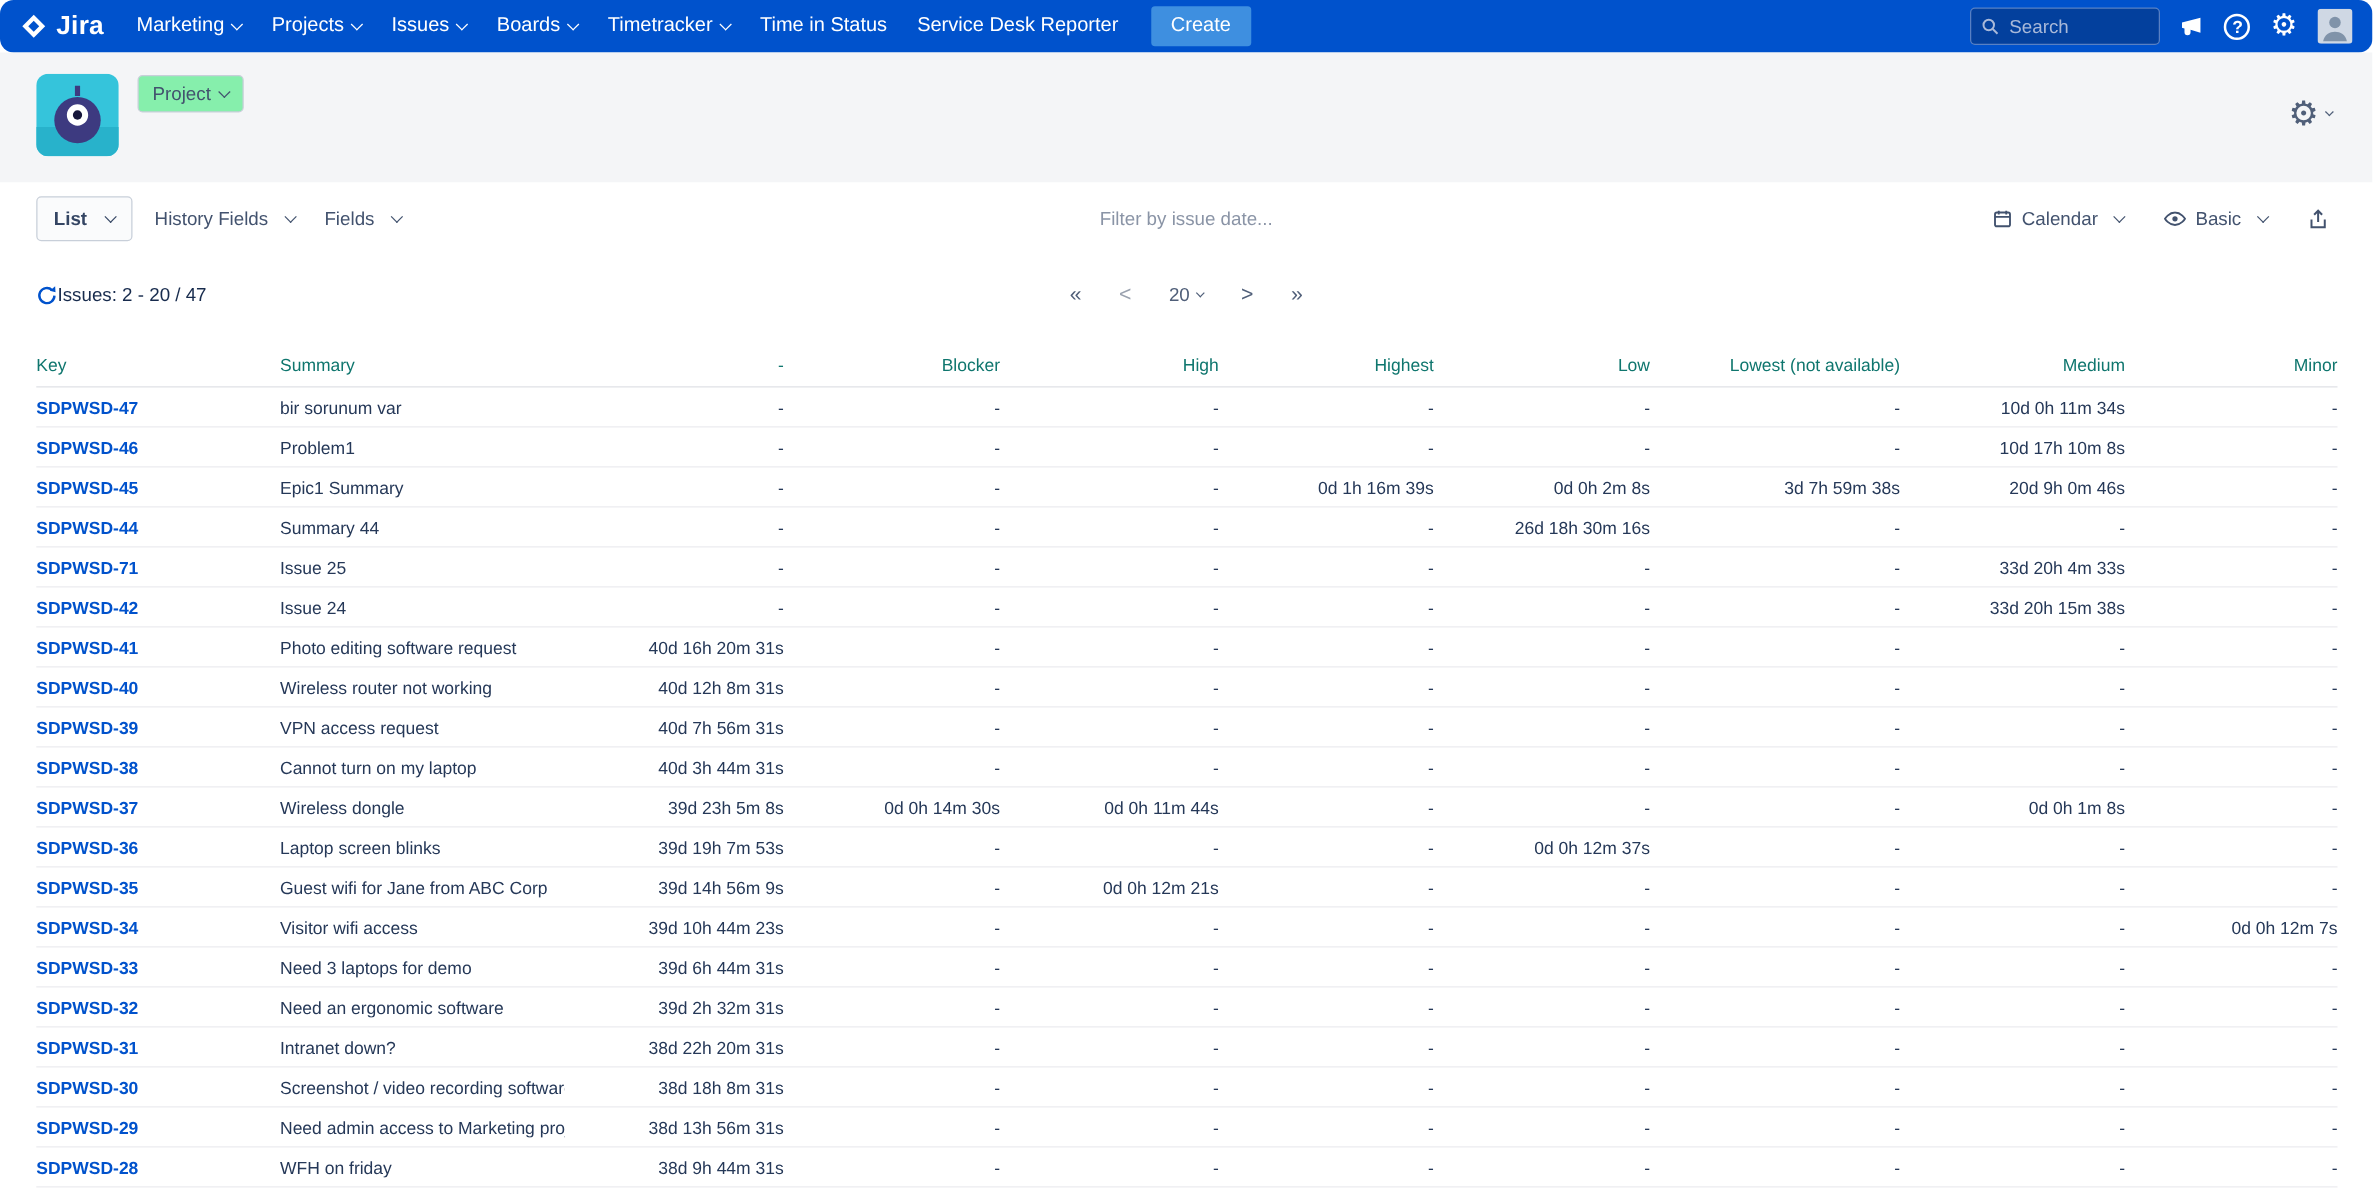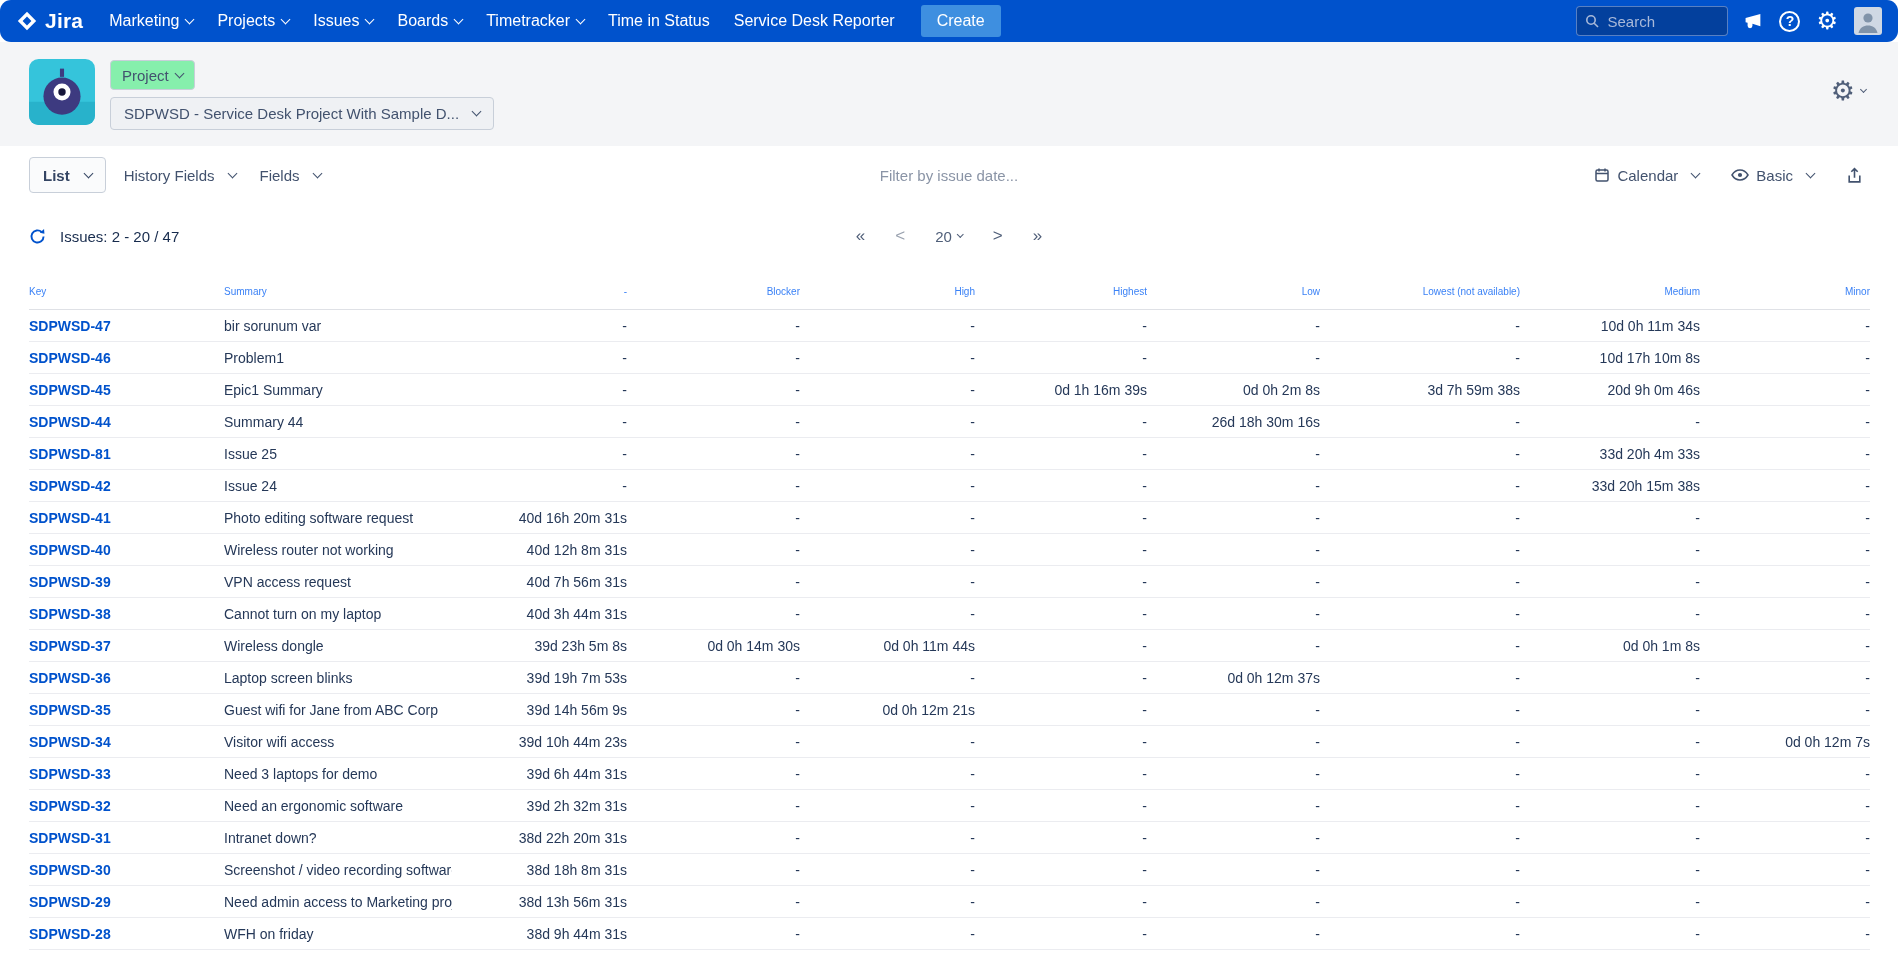--- a/index.html
+++ b/index.html
@@ -57,36 +57,36 @@
     color:#344563; font-size:15px; font-weight:bold; font-family:inherit; gap:8px; }
   .tb-link { display:flex; align-items:center; background:none; border:none;
     color:#42526E; font-size:15px; font-family:Liberation Sans, sans-serif; gap:7px; padding:0 6px; }
   .tb-center { position:absolute; left:50%; transform:translateX(-50%);
     color:#8A94A6; font-size:15px; }
   .tb-right { margin-left:auto; display:flex; align-items:center; gap:20px; }
 
   
   .issues-bar { margin-top:14px; height:36px; display:flex; align-items:center;
     padding:0 29px; position:relative; }
-  .issues-left { display:flex; align-items:center; gap:14px; }
+  .issues-left { display:flex; align-items:center; gap:0; }
   .issues-count { font-size:15px; color:#172B4D; }
   .pagination { position:absolute; left:50%; transform:translateX(-50%);
     display:flex; align-items:center; gap:30px; }
   .pg-btn { background:none; border:none; font-size:17px; color:#505F79;
     font-family:inherit; display:flex; align-items:center; }
   .pg-btn.dim { color:#9AA2AF; }
   .page-size { font-size:15px; }
 
   
   .table { margin-top:20px; padding:0 28px 0 29px; }
   .hrow, .trow { display:grid;
     grid-template-columns:195px 228px 175px 173px 175px 172px 173px 200px 180px 170px;
     align-items:center; }
   .hrow { height:36px; border-bottom:1px solid #DFE1E6; }
-  .hcell { font-size:10px; color:#3b82f6; white-space:nowrap; overflow:hidden; }
+  .hcell { font-size:14px; color:#0f766e; white-space:nowrap; overflow:hidden; }
   .trow { height:32px; border-bottom:1px solid #EBECF0; }
   .cell { font-size:14px; color:#253858; white-space:nowrap; overflow:hidden; }
   .hrow > :nth-child(n+3), .trow > :nth-child(n+3) { text-align:right; }
   a.cell.key { color:#0052CC; font-weight:bold; text-decoration:none; }
 </style>
 </head>
 <body>
 
 <div class="navbar" data-interactable="false">
   <div class="brand" data-interactable="true">
@@ -157,24 +157,20 @@
     <rect width="48" height="48" rx="7" fill="#35C4DB"></rect>
     <path d="M0 31h48v10a7 7 0 0 1-7 7H7a7 7 0 0 1-7-7z" fill="#28B2CB"></path>
     <path d="M24 7v6" stroke="#3D3A80" stroke-width="3"></path>
     <circle cx="24" cy="27" r="13.5" fill="#3D3A80"></circle>
     <circle cx="24" cy="24" r="6.2" fill="#fff"></circle>
     <circle cx="24" cy="24" r="2.7" fill="#16163A"></circle>
   </svg>
   <div class="selectors" data-interactable="false">
     <button class="scope-btn" data-interactable="true">
       <span data-interactable="false">Project</span>
-      <span class="chev" data-interactable="false"></span>
-    </button>
-    <button class="project-select" data-interactable="true">
-      <span data-interactable="false">SDPWSD - Service Desk Project With Sample D...</span>
       <span class="chev" data-interactable="false"></span>
     </button>
   </div>
   <div class="header-gear" data-interactable="true">
     <span class="gear-glyph" data-interactable="false">⚙</span>
     <span class="chev sm" data-interactable="false"></span>
   </div>
 </div>
 
 <div class="toolbar" data-interactable="false">
@@ -297,21 +293,21 @@
         <div class="cell" data-interactable="false">-</div>
         <div class="cell" data-interactable="false">-</div>
         <div class="cell" data-interactable="false">-</div>
         <div class="cell" data-interactable="false">-</div>
         <div class="cell" data-interactable="false">26d 18h 30m 16s</div>
         <div class="cell" data-interactable="false">-</div>
         <div class="cell" data-interactable="false">-</div>
         <div class="cell" data-interactable="false">-</div>
       </div>
       <div class="trow" data-interactable="false">
-        <a class="cell key" href="#" data-interactable="true">SDPWSD-81</a>
+        <a class="cell key" href="#" data-interactable="true">SDPWSD-71</a>
         <div class="cell summary" data-interactable="false">Issue 25</div>
         <div class="cell" data-interactable="false">-</div>
         <div class="cell" data-interactable="false">-</div>
         <div class="cell" data-interactable="false">-</div>
         <div class="cell" data-interactable="false">-</div>
         <div class="cell" data-interactable="false">-</div>
         <div class="cell" data-interactable="false">-</div>
         <div class="cell" data-interactable="false">33d 20h 4m 33s</div>
         <div class="cell" data-interactable="false">-</div>
       </div>

